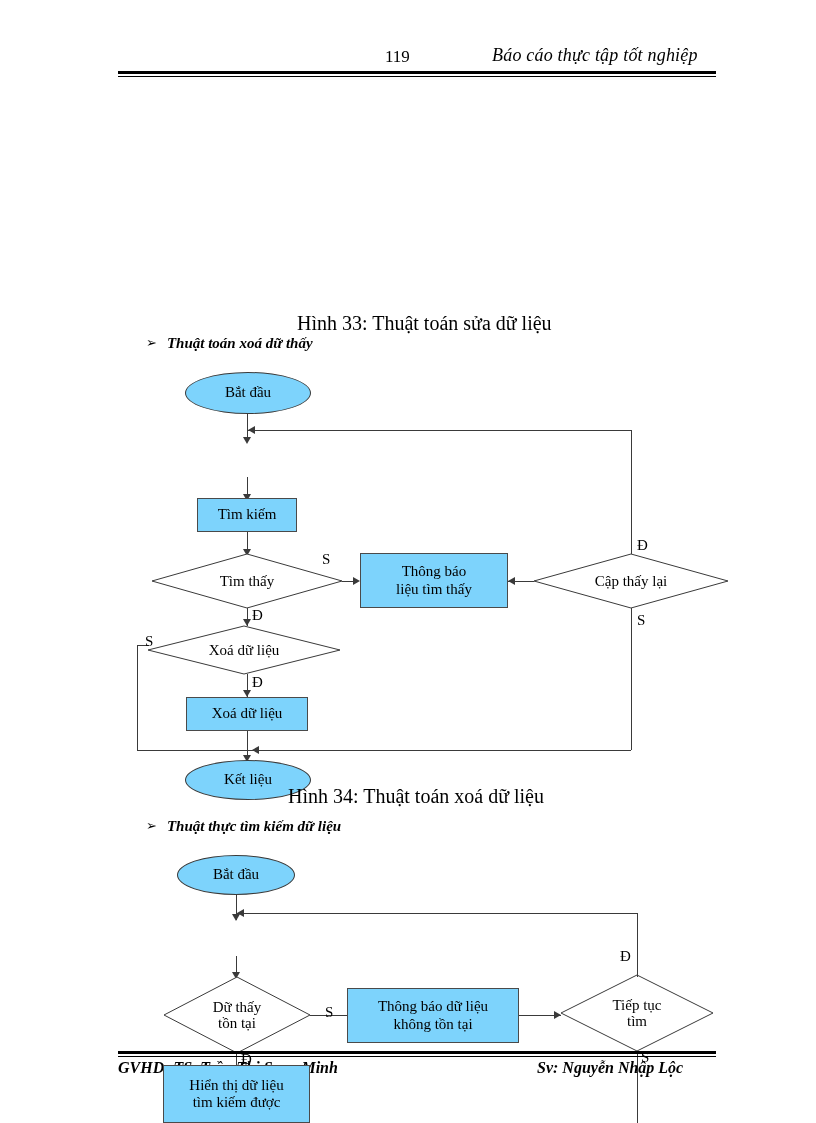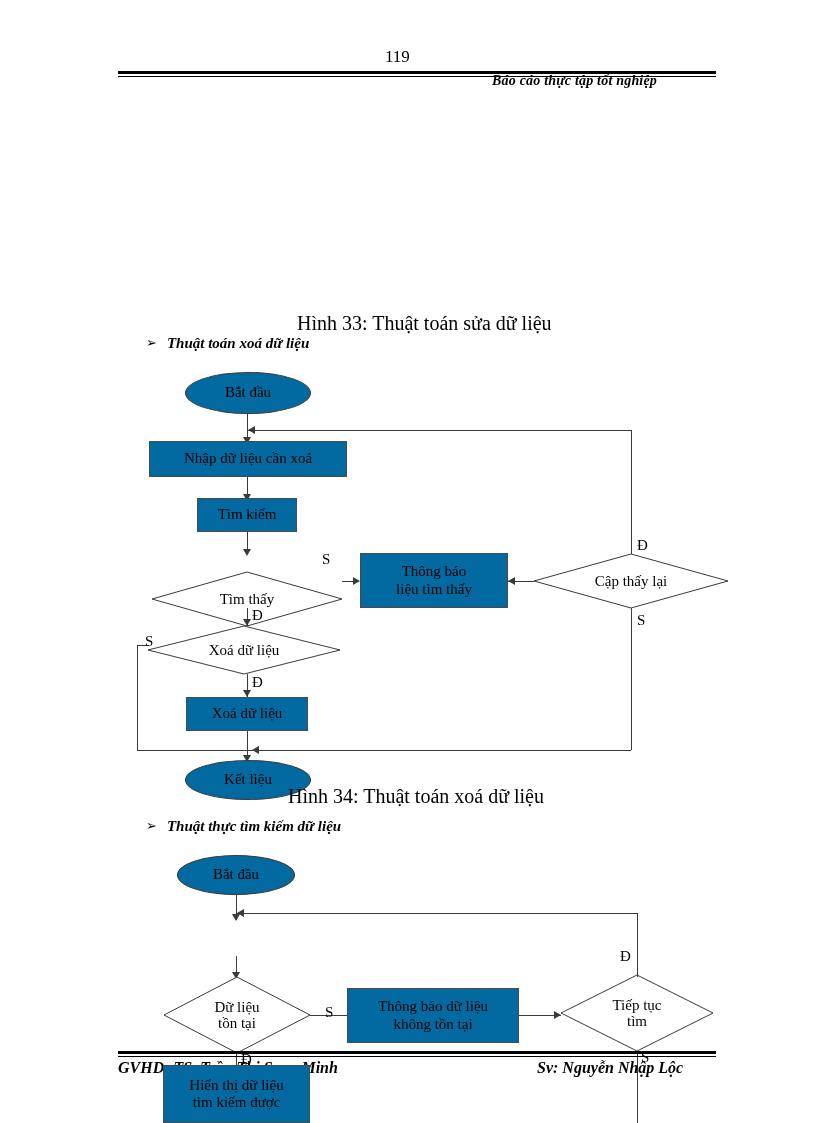--- a/index.html
+++ b/index.html
@@ -21,24 +21,23 @@
 
   
   .hdr-text {
     position: absolute;
     font-size: 17px;
     line-height: 1;
   }
   #page-number { left: 385px; top: 48px; font-size: 17px; }
   #header-title {
     left: 492px; top: 46px;
-    font-weight: bold; font-style: italic;
-    font-size: 14px;
+    font-weight: normal; font-style: italic;
+    font-size: 18px;
     letter-spacing: .2px;
-    margin-top: 28px;
   }
   .rule {
     position: absolute;
     left: 118px;
     width: 598px;
     background: #000;
   }
   #hdr-rule-thick { top: 71px; height: 3px; }
   #hdr-rule-thin  { top: 76px; height: 1px; }
 
@@ -89,21 +88,21 @@
   
   .node {
     position: absolute;
     box-sizing: border-box;
     display: flex;
     align-items: center;
     justify-content: center;
     text-align: center;
     font-size: 15px;
     line-height: 1.15;
-    background: #0369a1;
+    background: #7dd3fc;
     white-space: pre-line;
   }
   .box {
     border: 1px solid #4a4a4a;
   }
   .ellipse {
     border: 1px solid #3a3a3a;
     border-radius: 50%;
   }
   .diamond-wrap {
@@ -168,39 +167,38 @@
 <div id="page">
 
   <div class="hdr-text" id="page-number">119</div>
   <div class="hdr-text" id="header-title">Báo cáo thực tập tốt nghiệp</div>
   <div class="rule" id="hdr-rule-thick"></div>
   <div class="rule" id="hdr-rule-thin"></div>
 
   <div class="caption" id="caption-33">Hình 33: Thuật toán sửa dữ liệu</div>
 
   <div class="bullet-heading" id="heading-delete">
-    <span class="arrow">➢</span><span>Thuật toán xoá dữ liệu</span>
+    <span class="arrow">➢</span><span>Thuật toán xoá dữ thấy</span>
   </div>
 
   <div class="node ellipse" style="left:185px; top:372px; width:126px; height:42px;">Bắt đầu</div>
 
   <div class="ln ln-v" style="left:247px; top:414px; height:26px;"></div>
   <div class="arrowhead ah-down" style="left:243px; top:437px;"></div>
 
-  <div class="node box" style="left:149px; top:441px; width:198px; height:36px;">Nhập dữ liệu  cần xoá</div>
 
   <div class="ln ln-v" style="left:247px; top:477px; height:21px;"></div>
   <div class="arrowhead ah-down" style="left:243px; top:494px;"></div>
 
   <div class="node box" style="left:197px; top:498px; width:100px; height:34px;">Tìm kiếm</div>
 
   <div class="ln ln-v" style="left:247px; top:532px; height:20px;"></div>
   <div class="arrowhead ah-down" style="left:243px; top:549px;"></div>
 
-  <div class="diamond-wrap" style="left:152px; top:572px; width:190px; height:54px;">
+  <div class="diamond-wrap" style="left:152px; top:554px; width:190px; height:54px;">
     <svg width="190" height="54" viewBox="0 0 190 54">
       <polygon points="95,0 190,27 95,54 0,27" fill="#ffffff" stroke="#3a3a3a" stroke-width="1"></polygon>
     </svg>
     <div class="diamond-label">Tìm thấy</div>
   </div>
 
   <div class="ln ln-h" style="left:342px; top:581px; width:16px;"></div>
   <div class="arrowhead ah-right" style="left:353px; top:577px;"></div>
   <div class="edge-label" style="left:322px; top:552px;">S</div>
 
@@ -266,21 +264,21 @@
   <div class="arrowhead ah-down" style="left:232px; top:914px;"></div>
 
 
   <div class="ln ln-v" style="left:236px; top:956px; height:22px;"></div>
   <div class="arrowhead ah-down" style="left:232px; top:972px;"></div>
 
   <div class="diamond-wrap" style="left:164px; top:977px; width:146px; height:76px;">
     <svg width="146" height="76" viewBox="0 0 146 76">
       <polygon points="73,0 146,38 73,76 0,38" fill="#ffffff" stroke="#3a3a3a" stroke-width="1"></polygon>
     </svg>
-    <div class="diamond-label">Dữ liệu
+    <div class="diamond-label">Dữ thấy
 tồn tại</div>
   </div>
 
   <div class="ln ln-h" style="left:310px; top:1015px; width:38px;"></div>
   <div class="edge-label" style="left:325px; top:1005px;">S</div>
 
   <div class="node box" style="left:347px; top:988px; width:172px; height:55px;">Thông báo dữ liệu
 không tồn tại</div>
 
   <div class="ln ln-h" style="left:519px; top:1015px; width:42px;"></div>

